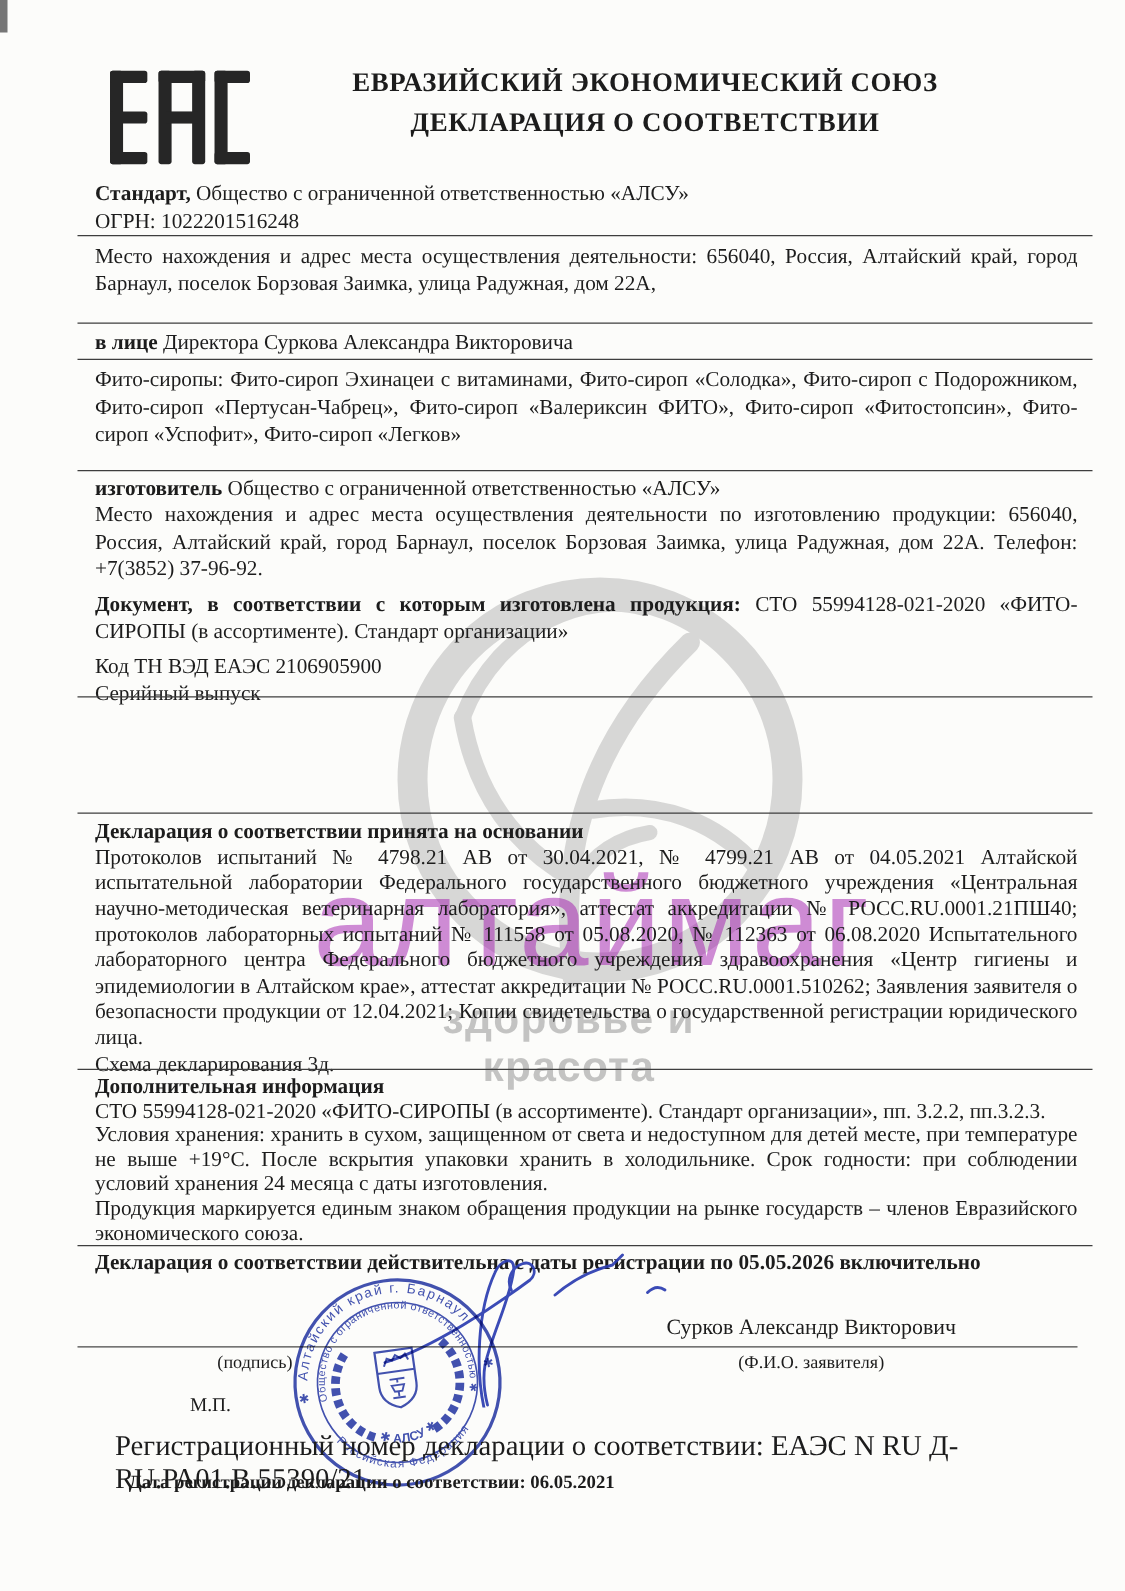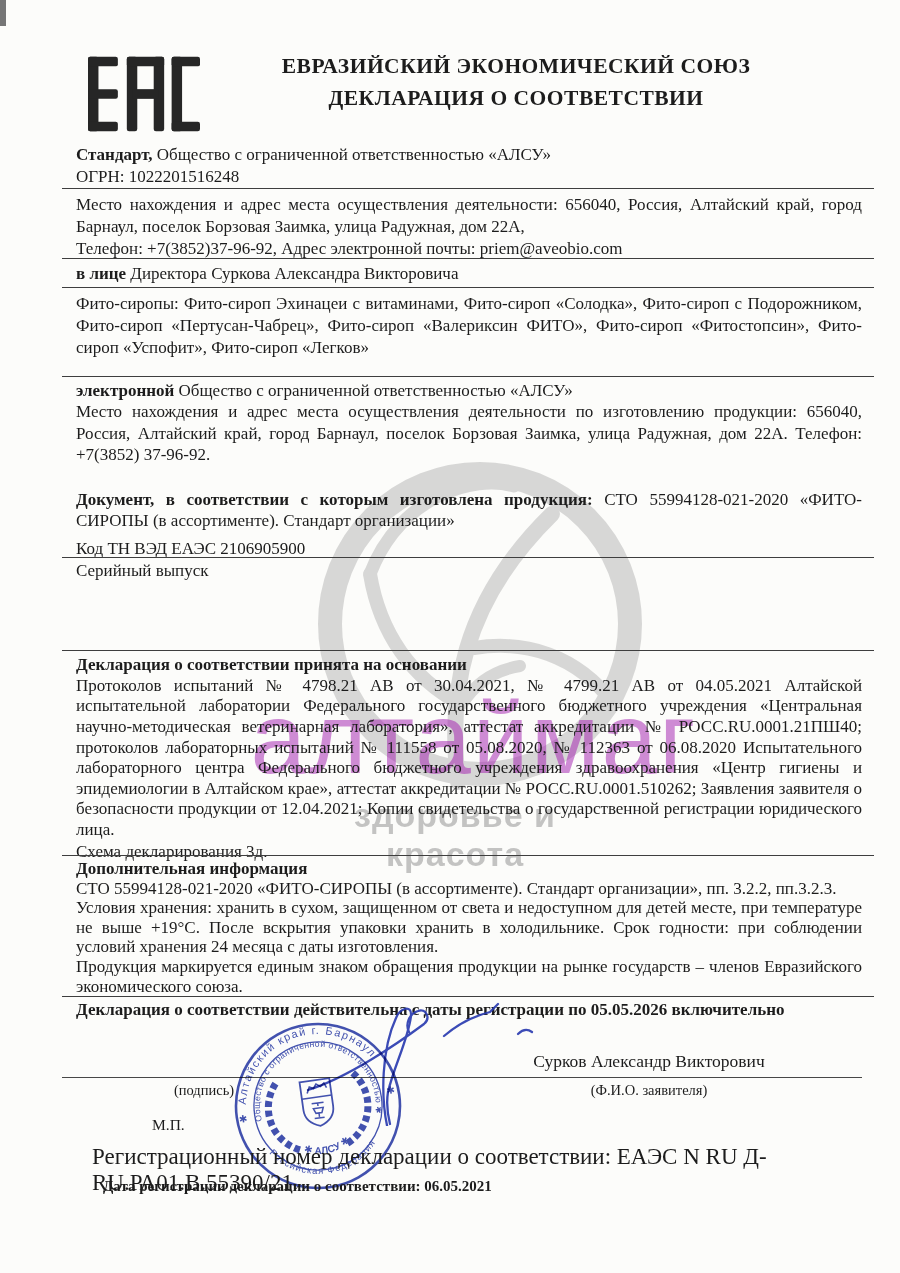--- a/index.html
+++ b/index.html
@@ -30,21 +30,21 @@
 
   .s-applicant{top:144px;}
   .r1{top:188px;}
   .s-addr{top:194px;}
   .r2{top:258px;}
   .s-person{top:263px;}
   .r3{top:287px;}
   .s-declare{top:293px;}
   .r4{top:376px;}
   .s-manuf{top:380px;line-height:21.4px;}
-  .mt1{margin-top:23px;}
+  .mt1{margin-top:7px;}
   .mt2{margin-top:7px;}
   .r5{top:557px;}
   .s-compl{top:562px;}
   .r6{top:650px;}
   .s-basis{top:654px;}
   .s-basis .just{line-height:20.6px;}
   .r7{top:855px;}
   .s-add{top:859px;line-height:19.6px;}
   .r8{top:996px;}
   .s-valid{top:999px;font-weight:bold;}
@@ -108,36 +108,35 @@
   </div>
 
   <div class="sec s-applicant">
     <p><b>Стандарт,</b> <span>Общество с ограниченной ответственностью «АЛСУ»</span></p>
     <p>ОГРН: 1022201516248</p>
   </div>
   <div class="rule r1"></div>
 
   <div class="sec s-addr">
     <p class="just">Место нахождения и адрес места осуществления деятельности: 656040, Россия, Алтайский край, город Барнаул, поселок Борзовая Заимка, улица Радужная, дом 22А,</p>
-    <p>Телефон: +7(3852)37-96-92, Адрес электронной почты: priem@aveobio.com</p>
   </div>
   <div class="rule r2"></div>
 
   <div class="sec s-person">
     <p><b>в лице</b> <span>Директора Суркова Александра Викторовича</span></p>
   </div>
   <div class="rule r3"></div>
 
   <div class="sec s-declare">
     <p class="just">Фито-сиропы: Фито-сироп Эхинацеи с витаминами, Фито-сироп «Солодка», Фито-сироп с Подорожником, Фито-сироп «Пертусан-Чабрец», Фито-сироп «Валериксин ФИТО», Фито-сироп «Фитостопсин», Фито-сироп «Успофит», Фито-сироп «Легков»</p>
   </div>
   <div class="rule r4"></div>
 
   <div class="sec s-manuf">
-    <p class="just"><b>электронной</b> <span>Общество с ограниченной ответственностью «АЛСУ»</span></p>
+    <p class="just"><b>изготовитель</b> <span>Общество с ограниченной ответственностью «АЛСУ»</span></p>
     <p class="just">Место нахождения и адрес места осуществления деятельности по изготовлению продукции: 656040, Россия, Алтайский край, город Барнаул, поселок Борзовая Заимка, улица Радужная, дом 22А. Телефон: +7(3852) 37-96-92.</p>
     <p class="just mt1"><b>Документ, в соответствии с которым изготовлена продукция:</b> <span>СТО 55994128-021-2020 «ФИТО-СИРОПЫ (в ассортименте). Стандарт организации»</span></p>
     <p class="mt2">Код ТН ВЭД ЕАЭС 2106905900</p>
     <p>Серийный выпуск</p>
   </div>
   <div class="rule r5"></div>
 
   <div class="rule r6"></div>
 
   <div class="sec s-basis">

